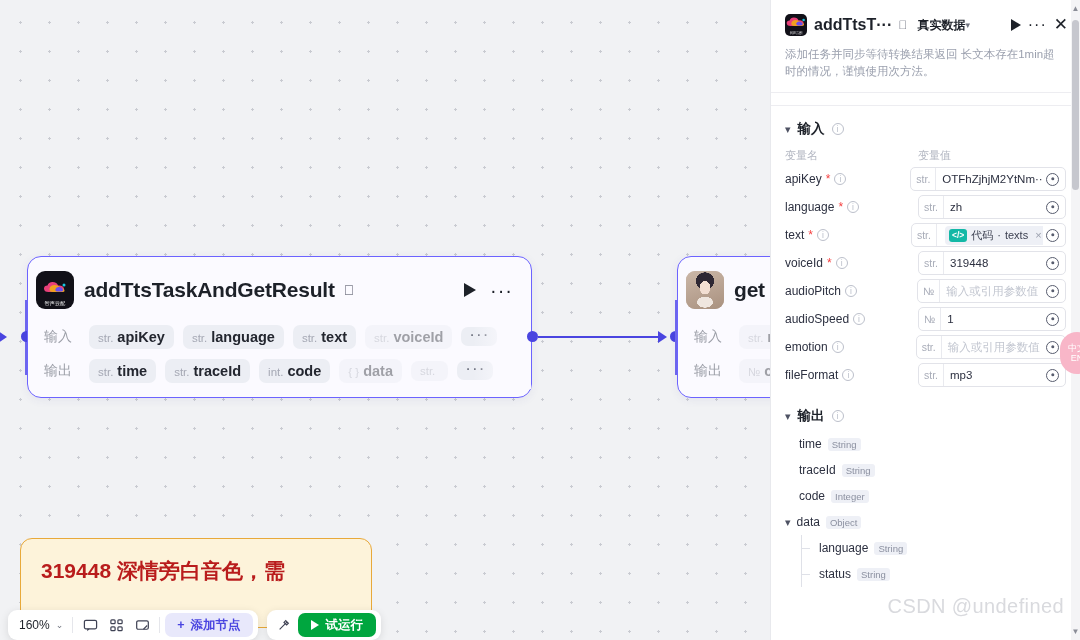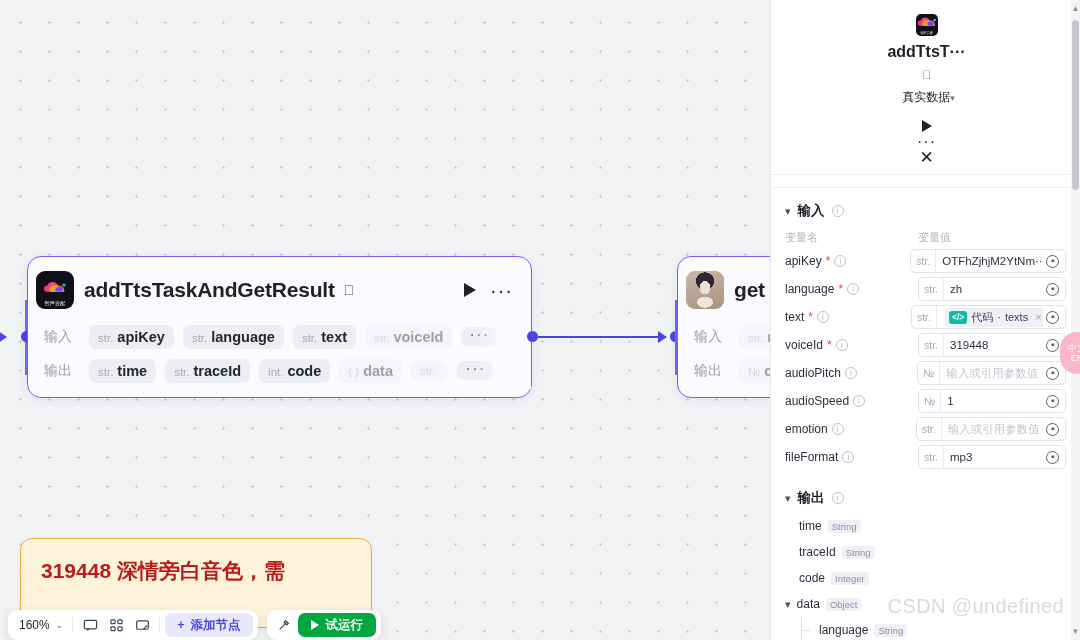--- a/index.html
+++ b/index.html
@@ -246,42 +246,41 @@
     right: 0; top: 0;
     width: 310px; height: 640px;
     background: #ffffff;
     border-left: 1px solid #e8e9ed;
     overflow: hidden;
   }
   .panel-head {
     display: flex; align-items: center;
     gap: 7px;
     padding: 14px 12px 10px 14px;
-    flex-direction: column;
   }
   .panel-logo {
     width: 22px; height: 22px;
     border-radius: 5px;
     background: #111018;
     position: relative;
     overflow: hidden;
     flex: 0 0 auto;
   }
   .panel-logo .logotext {
     position:absolute;bottom:1px;left:0;right:0;text-align:center;
     color:#fff;font-size:3.2px;line-height:4px;
   }
   .panel-title {
     font-size: 16px; font-weight: 600; color: #1d2129;
     white-space: nowrap;
   }
   .panel-ico { color:#4e5263; font-size:12px; cursor:pointer; }
   .env-select {
     display:flex; align-items:center; 
-    font-size:12px; font-weight:400; color:#1d2129;
+    font-size:12px; font-weight:700; color:#1d2129;
     cursor:pointer; margin-left:4px;
   }
   .panel-head-spacer{flex:1 1 auto;}
   .panel-play {
     width:0;height:0;
     border-left: 10px solid #1d2129;
     border-top: 6px solid transparent;
     border-bottom: 6px solid transparent;
     cursor:pointer;
   }
@@ -645,20 +644,21 @@
     <div class="env-select">
       <span>真实数据</span>
       <span class="chev">▾</span>
     </div>
     <div class="panel-head-spacer"></div>
     <div class="panel-play"></div>
     <div class="panel-dots">···</div>
     <div class="panel-close">✕</div>
   </div>
 
+  <div class="panel-desc">添加任务并同步等待转换结果返回 长文本存在1min超时的情况，谨慎使用次方法。</div>
   <div class="panel-divider"></div>
 
   <div class="panel-divider" style="margin-top:12px;"></div>
 
   <div class="section-head">
     <span class="caret">▾</span>
     <span class="section-title">输入</span>
     <i class="info-i">i</i>
   </div>
 

